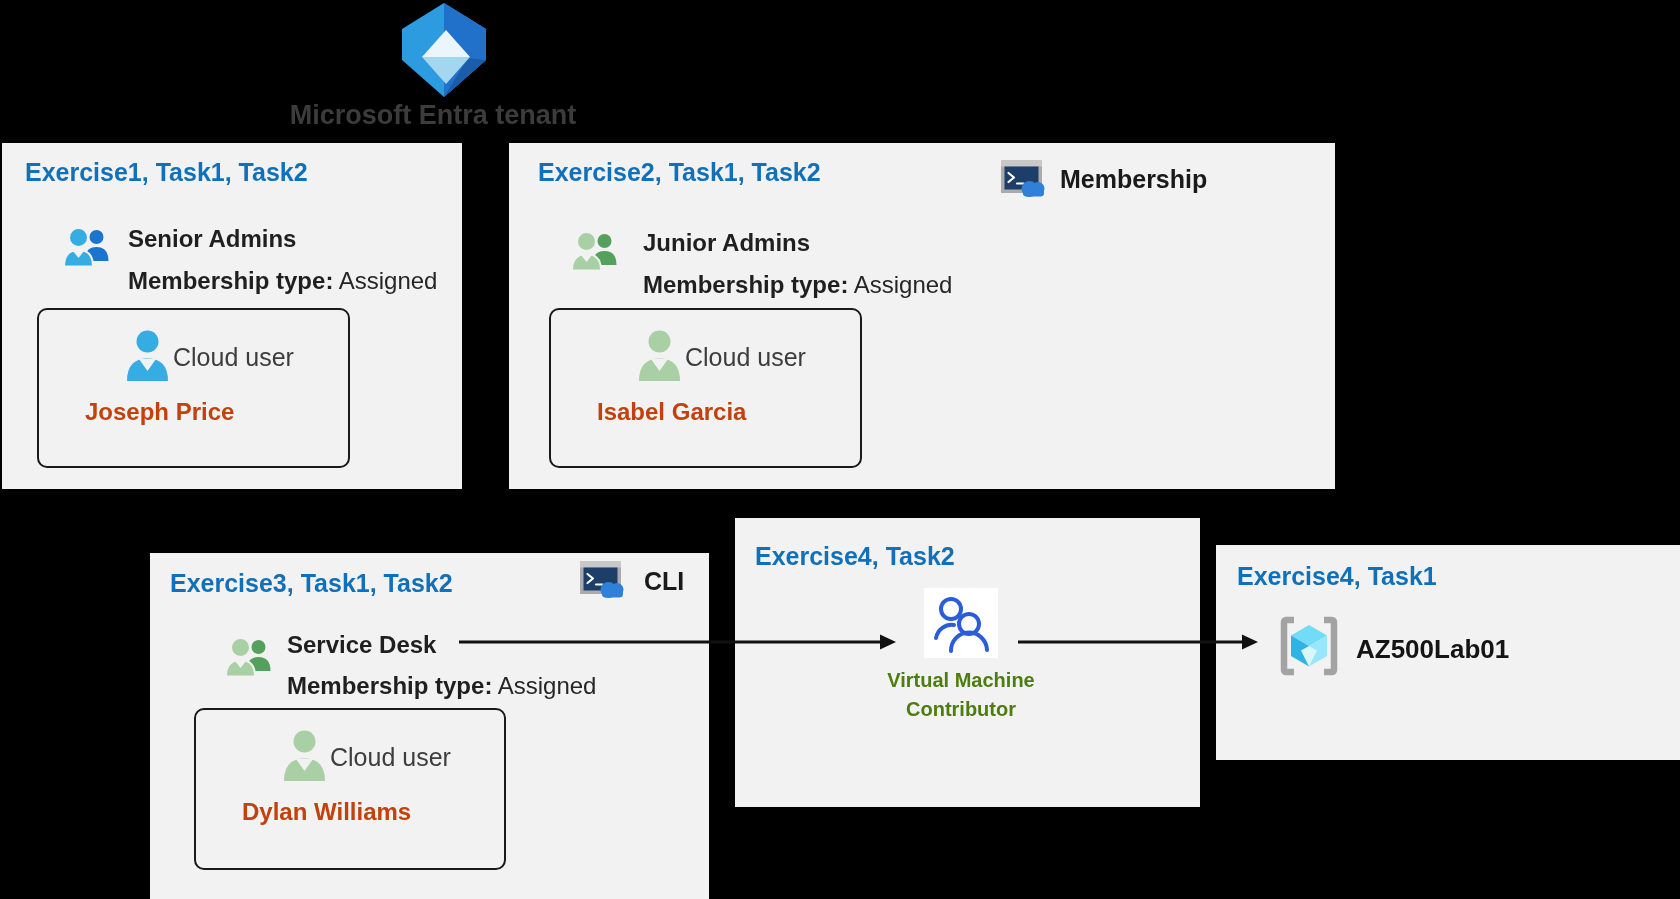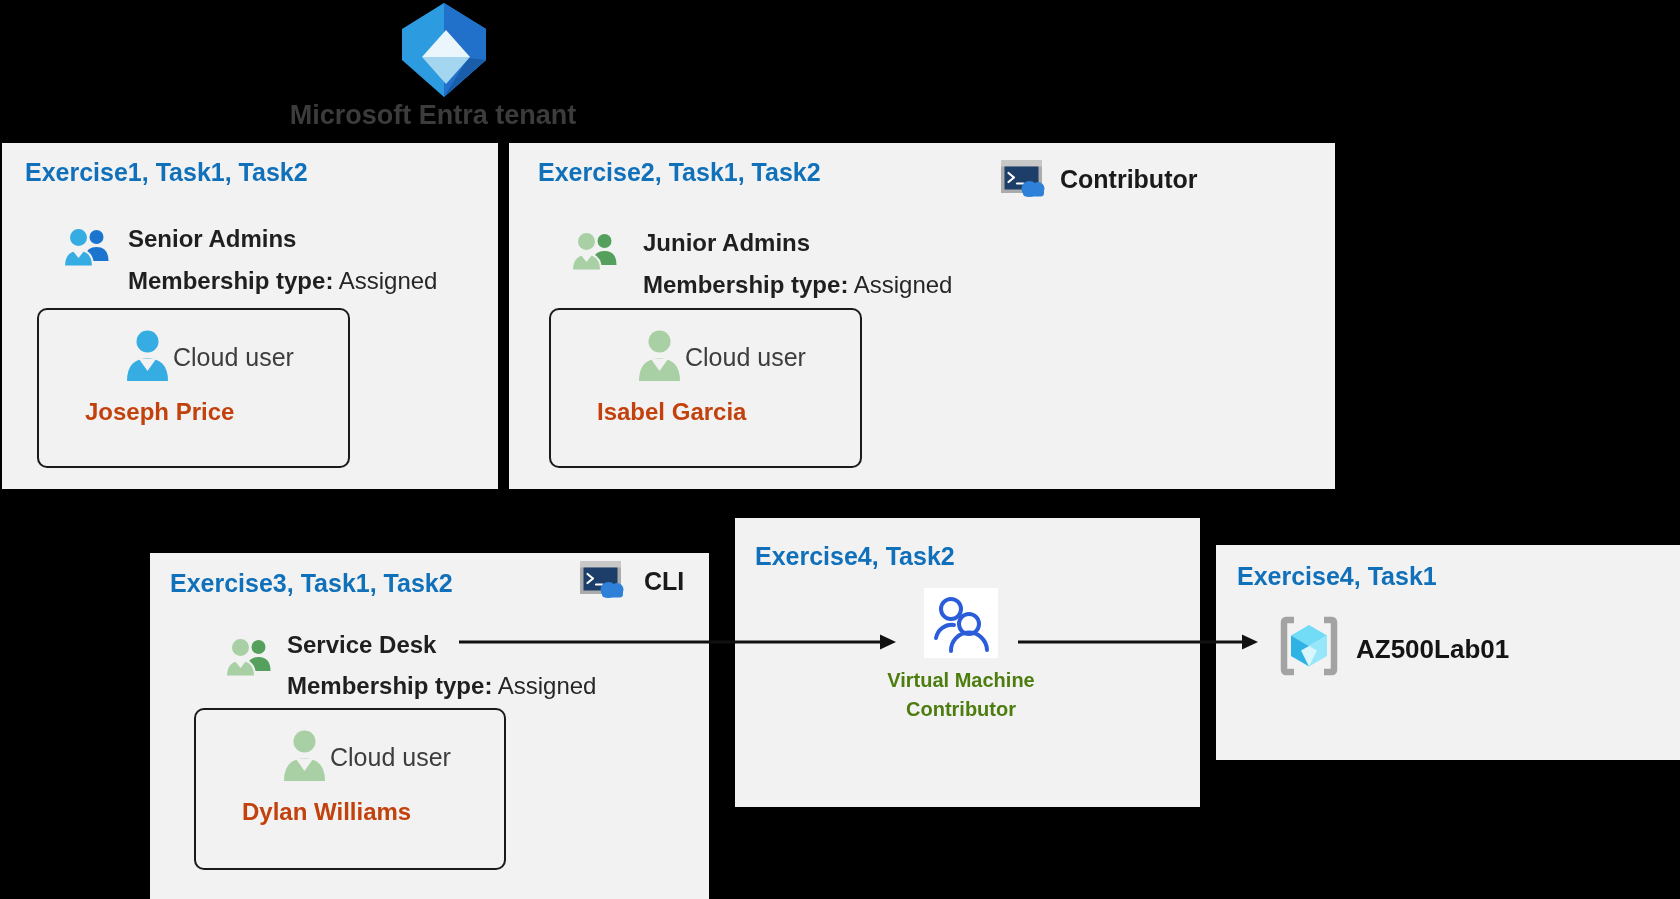--- a/index.html
+++ b/index.html
@@ -35,21 +35,21 @@
     <svg width="104" height="96" viewBox="0 0 104 96">
       <polygon points="56,1 98,27 98,58 56,95 14,58 14,27" fill="#2D9BE0"></polygon>
       <polygon points="56,1 98,27 98,58 56,95" fill="#2170C9"></polygon>
       <polygon points="56,95 98,58 80,56" fill="#1A5DAB"></polygon>
       <polygon points="58,28 82,55 34,55" fill="#EAF5FC"></polygon>
       <polygon points="34,55 82,55 58,82" fill="#A5D6F0"></polygon>
     </svg>
   </div>
   <div class="entra-label" style="left:283px; top:100px; width:300px;">Microsoft Entra tenant</div>
 
-  <section class="box" style="left:2px; top:143px; width:460px; height:346px;padding-left:36px;">
+  <section class="box" style="left:2px; top:143px; width:460px; height:346px;">
     <h2 class="hdr" style="left:23px; top:15px;">Exercise1, Task1, Task2</h2>
     <div class="abs" style="left:61px; top:82px;">
       <svg width="48" height="46" viewBox="0 0 48 46">
         <g fill="#1B74CE">
           <circle cx="33.5" cy="12" r="7"></circle>
           <path d="M21.5 36 q0 -14 12 -14 q12 0 12 14 z"></path>
         </g>
         <g fill="#35ADE3" stroke="#F2F2F2" stroke-width="2">
           <circle cx="15.5" cy="12.5" r="9.5"></circle>
           <path d="M1 41.5 q0 -16.5 14.5 -16.5 q14.5 0 14.5 16.5 z"></path>
@@ -84,21 +84,21 @@
         <rect x="3.5" y="6.5" width="34" height="23" fill="#1C3E68"></rect>
         <path d="M7.5 13 l5.5 4.5 -5.5 4.5" stroke="#FFFFFF" stroke-width="2.2" fill="none" stroke-linecap="round" stroke-linejoin="round"></path>
         <line x1="16" y1="23.5" x2="22.5" y2="23.5" stroke="#FFFFFF" stroke-width="2.2" stroke-linecap="round"></line>
         <g fill="#2E80D9">
           <circle cx="28.5" cy="29" r="8"></circle>
           <circle cx="37" cy="28.5" r="6.5"></circle>
           <rect x="22" y="29" width="21" height="7.5" rx="3.5"></rect>
         </g>
       </svg>
     </div>
-    <span class="tool-label" style="left:551px; top:22px;">Contributor</span>
+    <span class="tool-label" style="left:551px; top:22px;">Membership</span>
     <div class="abs" style="left:62px; top:86px;">
       <svg width="48" height="46" viewBox="0 0 48 46">
         <g fill="#55A05C">
           <circle cx="33.5" cy="12" r="7"></circle>
           <path d="M21.5 36 q0 -14 12 -14 q12 0 12 14 z"></path>
         </g>
         <g fill="#A9CFA4" stroke="#F2F2F2" stroke-width="2">
           <circle cx="15.5" cy="12.5" r="9.5"></circle>
           <path d="M1 41.5 q0 -16.5 14.5 -16.5 q14.5 0 14.5 16.5 z"></path>
         </g>

